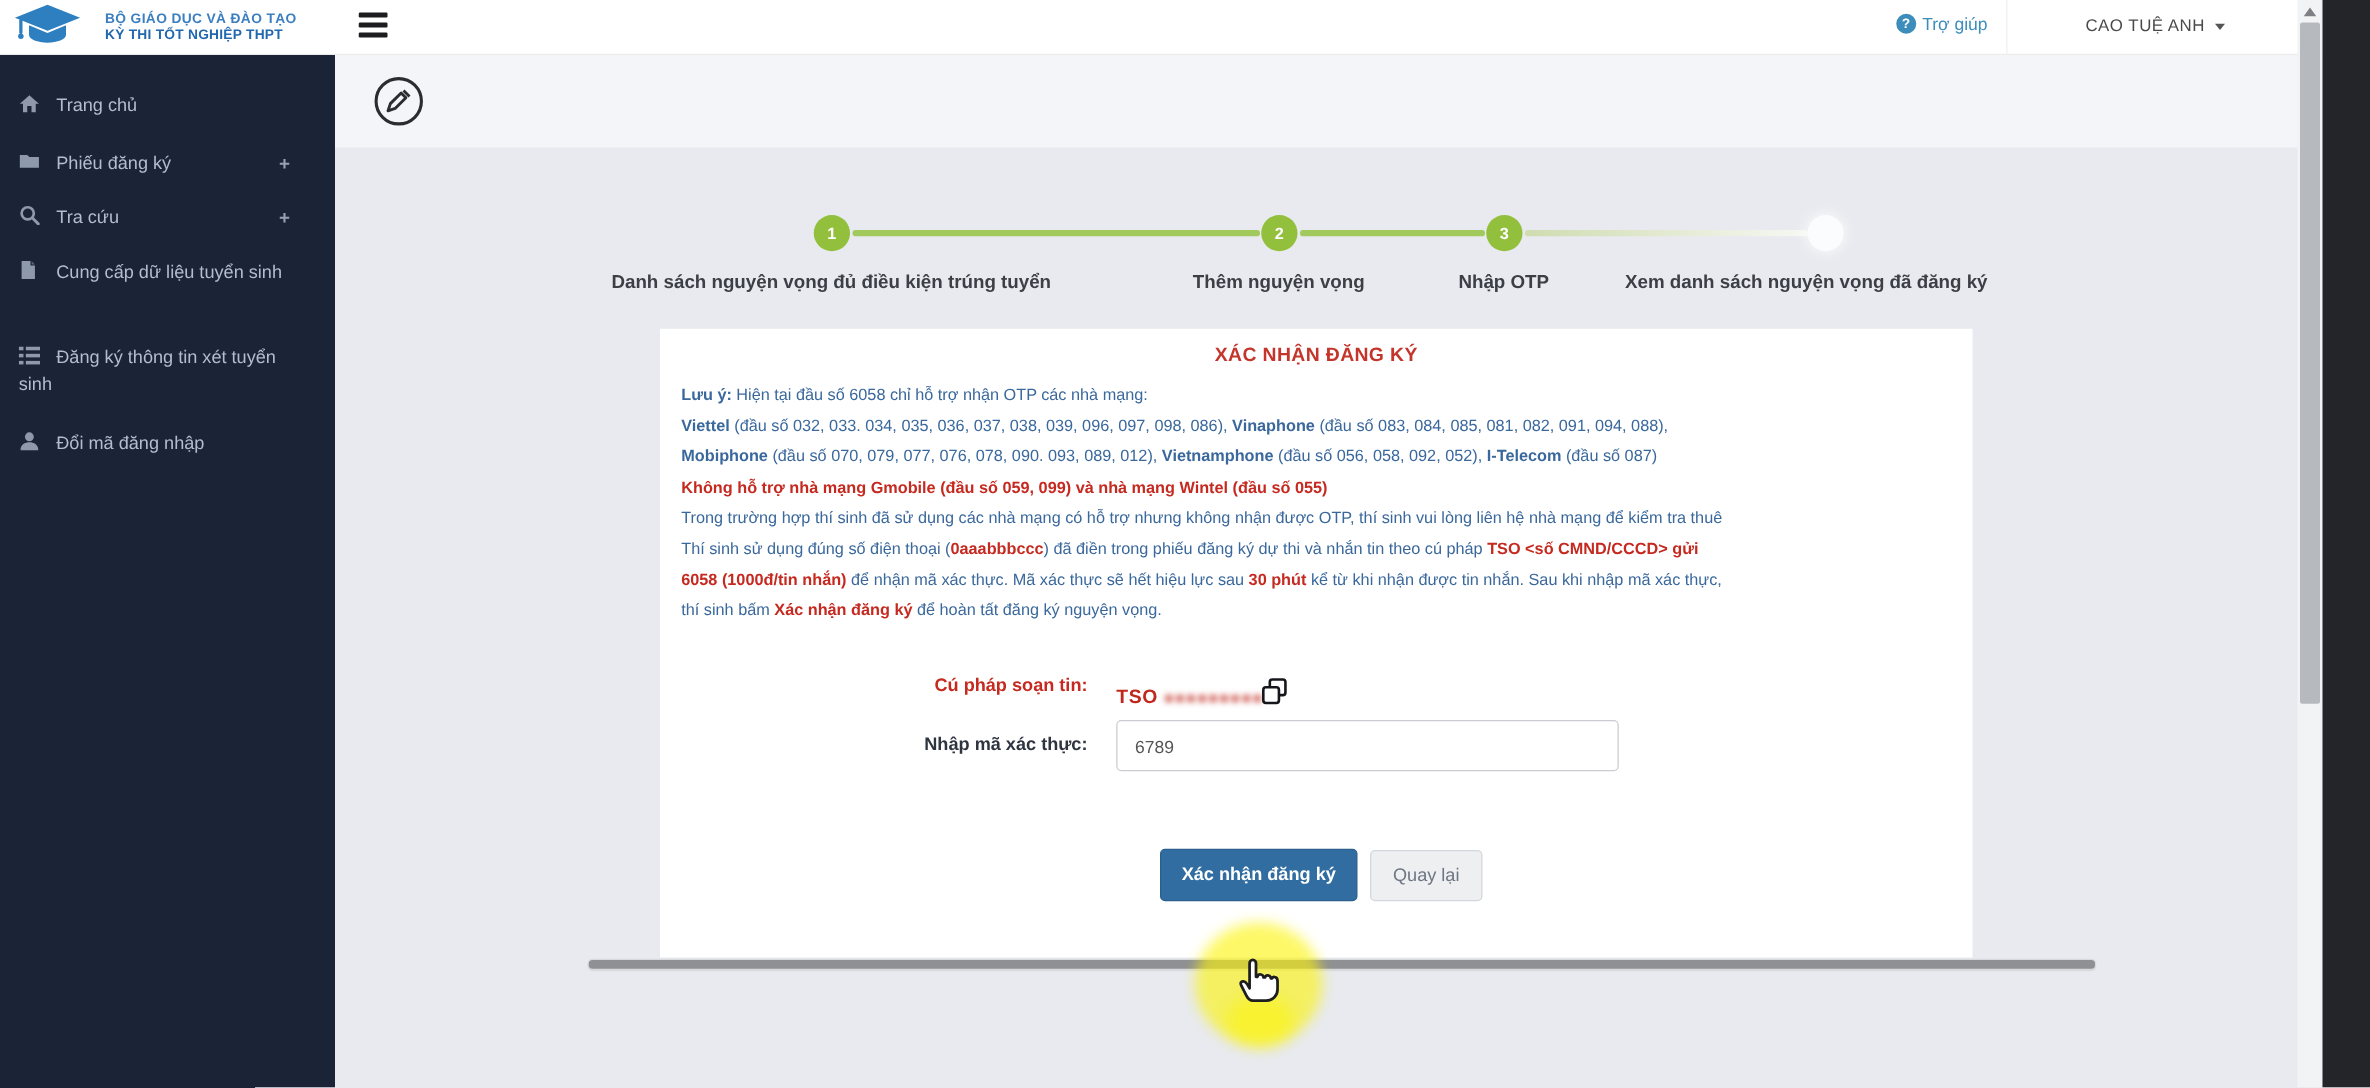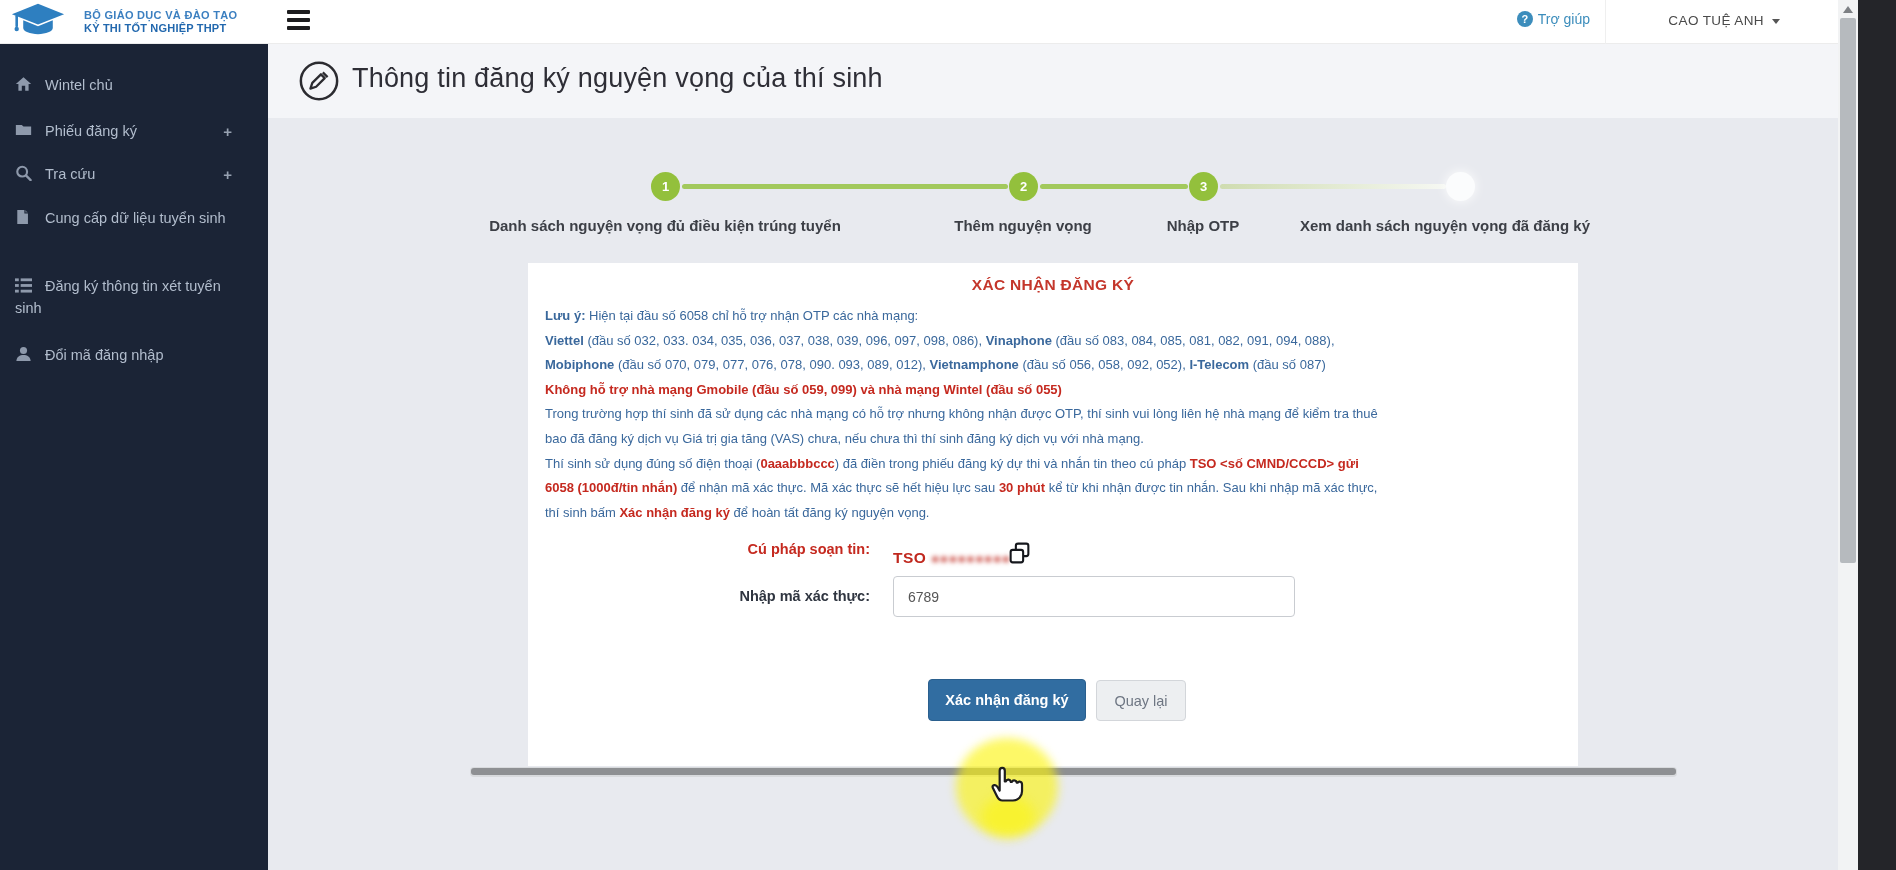--- a/index.html
+++ b/index.html
@@ -101,21 +101,21 @@
   <div class="user-menu">
     <span>CAO TUỆ ANH</span>
     <span class="caret-down"></span>
   </div>
 </div>
 
 <div class="sidebar">
   <div class="nav-item" style="top:30px">
     <svg viewBox="0 0 20 18">
         <path d="M10 1 L19 9 H16 V17 H12 V11 H8 V17 H4 V9 H1 Z" fill="#8e99ab"></path>
-      </svg><span>Wintel chủ</span>
+      </svg><span>Trang chủ</span>
   </div>
   <div class="nav-item" style="top:76px">
     <svg viewBox="0 0 20 16">
         <path d="M1 2 h7 l2 2 h9 v10 H1 Z" fill="#8e99ab"></path>
       </svg><span>Phiếu đăng ký</span>
     <span class="nav-plus">+</span>
   </div>
   <div class="nav-item" style="top:119px">
     <svg viewBox="0 0 18 18">
         <circle cx="7.5" cy="7.5" r="5.5" fill="none" stroke="#8e99ab" stroke-width="2.4"></circle>
@@ -147,21 +147,20 @@
   </div>
 </div>
 
 <div class="main">
   <div class="title-bar">
     <svg class="title-icon" viewBox="0 0 44 44">
       <circle cx="22" cy="22" r="19" fill="none" stroke="#2b2b30" stroke-width="2.6"></circle>
       <path d="M13 30 l2-6 9-9 4 4 -9 9 Z" fill="none" stroke="#2b2b30" stroke-width="2.4" stroke-linejoin="round"></path>
       <line x1="26" y1="13" x2="31" y2="18" stroke="#2b2b30" stroke-width="2.4"></line>
     </svg>
-    <div class="page-title">Thông tin đăng ký nguyện vọng của thí sinh</div>
   </div>
 
   <div class="steps">
     <div class="step-line" style="left:414px; width:326px;"></div>
     <div class="step-line" style="left:772px; width:148px;"></div>
     <div class="step-line faded" style="left:952px; width:226px;"></div>
     <div class="step-circle" style="left:383px;">1</div>
     <div class="step-circle" style="left:741px;">2</div>
     <div class="step-circle" style="left:921px;">3</div>
     <div class="step-circle pending" style="left:1178px;"></div>
@@ -172,21 +171,20 @@
   </div>
 
   <div class="card">
     <div class="card-heading">XÁC NHẬN ĐĂNG KÝ</div>
     <div class="note">
         <div class="note-line"><span class="b">Lưu ý:</span><span> Hiện tại đầu số 6058 chỉ hỗ trợ nhận OTP các nhà mạng:</span></div>
         <div class="note-line"><span class="b">Viettel</span><span> (đầu số 032, 033. 034, 035, 036, 037, 038, 039, 096, 097, 098, 086), </span><span class="b">Vinaphone</span><span> (đầu số 083, 084, 085, 081, 082, 091, 094, 088),</span></div>
         <div class="note-line"><span class="b">Mobiphone</span><span> (đầu số 070, 079, 077, 076, 078, 090. 093, 089, 012), </span><span class="b">Vietnamphone</span><span> (đầu số 056, 058, 092, 052), </span><span class="b">I-Telecom</span><span> (đầu số 087)</span></div>
         <div class="note-line"><span class="r">Không hỗ trợ nhà mạng Gmobile (đầu số 059, 099) và nhà mạng Wintel (đầu số 055)</span></div>
         <div class="note-line"><span>Trong trường hợp thí sinh đã sử dụng các nhà mạng có hỗ trợ nhưng không nhận được OTP, thí sinh vui lòng liên hệ nhà mạng để kiểm tra thuê</span></div>
-        <div class="note-line"><span>bao đã đăng ký dịch vụ Giá trị gia tăng (VAS) chưa, nếu chưa thì thí sinh đăng ký dịch vụ với nhà mạng.</span></div>
         <div class="note-line"><span>Thí sinh sử dụng đúng số điện thoại (</span><span class="r">0aaabbbccc</span><span>) đã điền trong phiếu đăng ký dự thi và nhắn tin theo cú pháp </span><span class="r">TSO &lt;số CMND/CCCD&gt; gửi</span></div>
         <div class="note-line"><span class="r">6058 (1000đ/tin nhắn)</span><span> để nhận mã xác thực. Mã xác thực sẽ hết hiệu lực sau </span><span class="r">30 phút</span><span> kể từ khi nhận được tin nhắn. Sau khi nhập mã xác thực,</span></div>
         <div class="note-line"><span>thí sinh bấm </span><span class="r">Xác nhận đăng ký</span><span> để hoàn tất đăng ký nguyện vọng.</span></div>
       </div>
 
     <div class="syntax-label">Cú pháp soạn tin:</div>
     <div class="syntax-value"><span>TSO </span><span class="syntax-masked">●●●●●●●●●</span></div>
     <svg class="copy-icon" viewBox="0 0 24 24">
       <rect x="8.5" y="2.5" width="12" height="12" rx="2" fill="#fff" stroke="#15171c" stroke-width="2"></rect>
       <rect x="3.5" y="8.5" width="12" height="12" rx="2" fill="#fff" stroke="#15171c" stroke-width="2"></rect>

